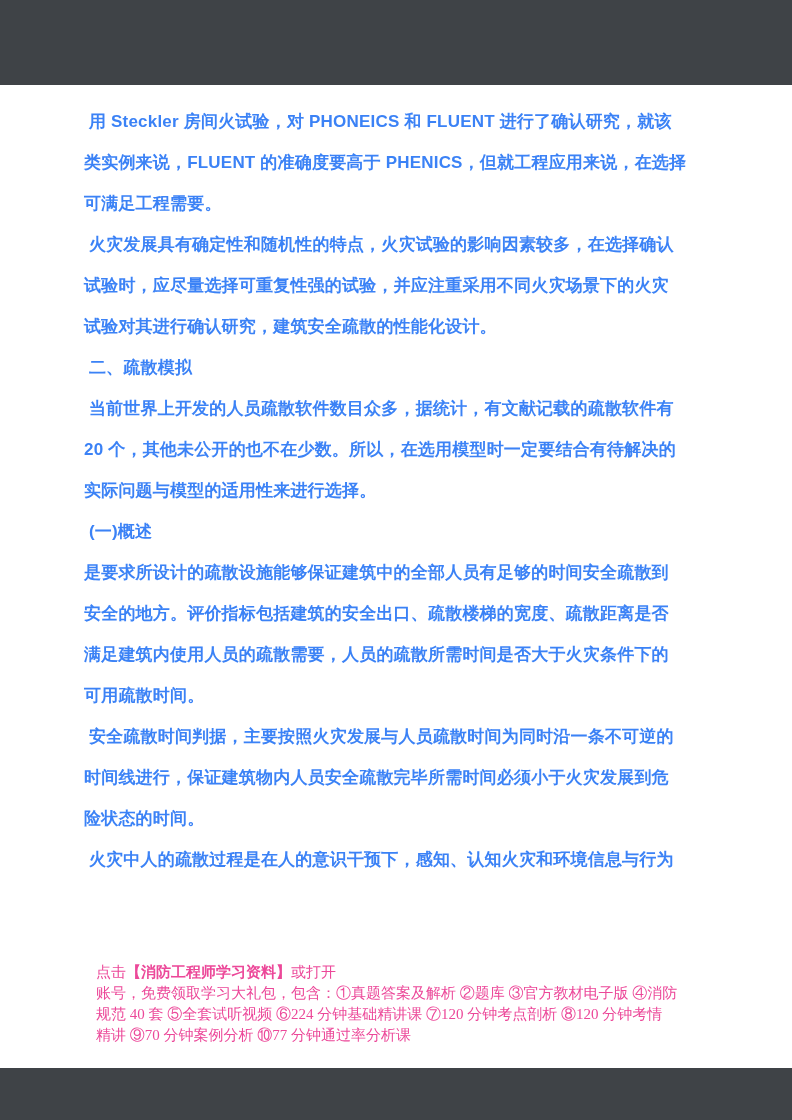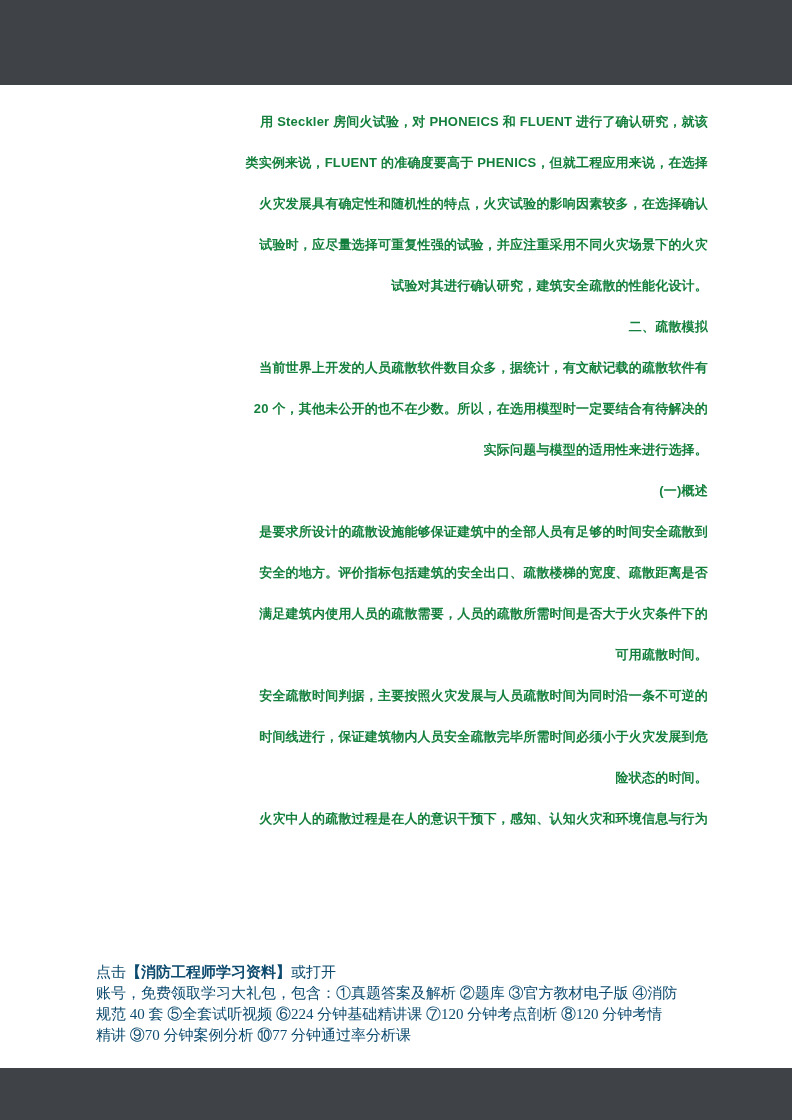--- a/index.html
+++ b/index.html
@@ -22,58 +22,58 @@
   .band.top { top: 0; height: 85px; }
   .band.bottom { top: 1068px; height: 52px; }
 
   .page-body {
     position: absolute;
     left: 84px;
     top: 101px;
     width: 624px;
     font-family: "Liberation Sans", "DejaVu Sans", sans-serif;
     font-weight: 600;
-    font-size: 13px;
-    color: #15803d;
-    text-align: right;
+    font-size: 17px;
+    color: #3b82f6;
   }
   .body-line {
     height: 41px;
     line-height: 41px;
     white-space: pre;
     letter-spacing: 0.2px;
   }
 
   .footer-promo {
     position: absolute;
     left: 96px;
     top: 962px;
     width: 620px;
     font-family: "Liberation Serif", "DejaVu Serif", serif;
     font-weight: 400;
     font-size: 15px;
-    color: #0c4a6e;
+    color: #ec4899;
   }
   .footer-line {
     height: 21px;
     line-height: 21px;
     white-space: pre;
   }
   .promo-link {
     font-weight: 700;
   }
 </style>
 </head>
 <body>
 
 <div class="band top"></div>
 
 <div class="page-body">
   <div class="body-line"> 用 Steckler 房间火试验，对 PHONEICS 和 FLUENT 进行了确认研究，就该</div>
   <div class="body-line">类实例来说，FLUENT 的准确度要高于 PHENICS，但就工程应用来说，在选择</div>
+  <div class="body-line">可满足工程需要。</div>
   <div class="body-line"> 火灾发展具有确定性和随机性的特点，火灾试验的影响因素较多，在选择确认</div>
   <div class="body-line">试验时，应尽量选择可重复性强的试验，并应注重采用不同火灾场景下的火灾</div>
   <div class="body-line">试验对其进行确认研究，建筑安全疏散的性能化设计。</div>
   <div class="body-line"> 二、疏散模拟</div>
   <div class="body-line"> 当前世界上开发的人员疏散软件数目众多，据统计，有文献记载的疏散软件有</div>
   <div class="body-line">20 个，其他未公开的也不在少数。所以，在选用模型时一定要结合有待解决的</div>
   <div class="body-line">实际问题与模型的适用性来进行选择。</div>
   <div class="body-line"> (一)概述</div>
   <div class="body-line">是要求所设计的疏散设施能够保证建筑中的全部人员有足够的时间安全疏散到</div>
   <div class="body-line">安全的地方。评价指标包括建筑的安全出口、疏散楼梯的宽度、疏散距离是否</div>

